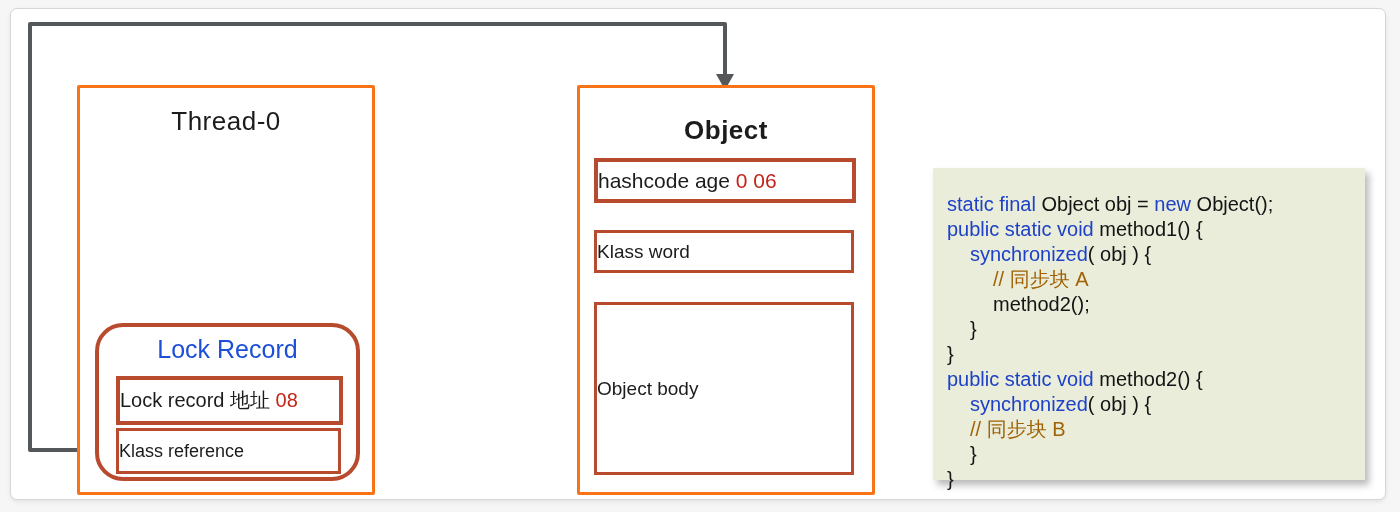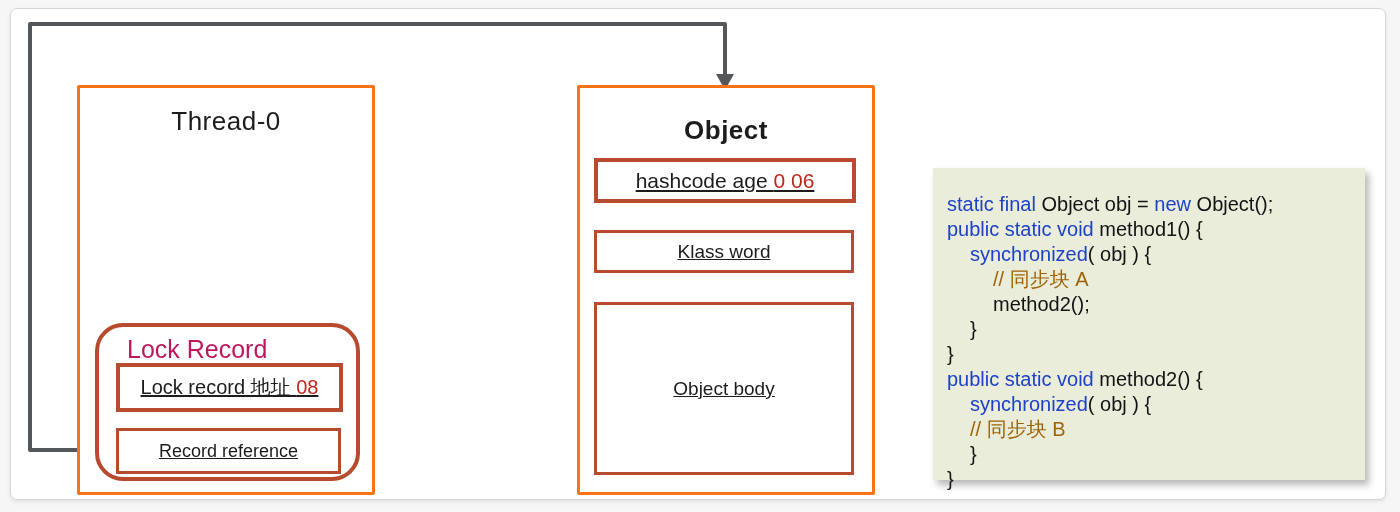--- a/index.html
+++ b/index.html
@@ -11,25 +11,25 @@
   .outer-box{position:absolute;background:#fff;border:3px solid #f97316;border-radius:2px;}
   .box-title{text-align:center;font-size:26px;color:#1c1c1c;letter-spacing:.5px;}
 
   .thread-box{left:77px;top:85px;width:292px;height:404px;}
   .thread-box .box-title{margin-top:18px;}
   .object-box{left:577px;top:85px;width:292px;height:404px;}
   .object-box .box-title{margin-top:27px;font-weight:bold;}
 
   .lock-record{position:absolute;left:15px;top:235px;width:257px;height:150px;
                border:4px solid #b84a2e;border-radius:28px;background:#fff;}
-  .lr-title{text-align:left;font-size:25px;color:#be185d;margin-top:8px;padding-left:28px;}
+  .lr-title{text-align:center;font-size:25px;color:#1d4ed8;margin-top:8px;}
 
-  .cell{position:absolute;display:flex;align-items:center;justify-content:center;
-        background:#fff;border:3px solid #b84a2e;color:#1c1c1c;white-space:pre;text-decoration:underline;}
-  .lr-cell-1{left:17px;top:36px;width:219px;height:41px;border-width:4px;font-size:20px;}
+  .cell{position:absolute;display:flex;align-items:center;
+        background:#fff;border:3px solid #b84a2e;color:#1c1c1c;white-space:pre;}
+  .lr-cell-1{left:17px;top:49px;width:219px;height:41px;border-width:4px;font-size:20px;}
   .lr-cell-2{left:17px;top:101px;width:219px;height:40px;font-size:18px;}
 
   .obj-cell-1{left:14px;top:70px;width:254px;height:37px;border-width:4px;font-size:21px;}
   .obj-cell-2{left:14px;top:142px;width:254px;height:37px;font-size:19px;}
   .obj-cell-3{left:14px;top:214px;width:254px;height:167px;font-size:19px;}
 
   .red-val{color:#c2251a;}
 
   .code-panel{position:absolute;left:933px;top:168px;width:432px;height:312px;
               background:#e9edda;box-shadow:4px 5px 7px rgba(0,0,0,.28);
@@ -54,21 +54,21 @@
     <div class="box-title">Thread-0</div>
 
     <div class="lock-record">
       <div class="lr-title">Lock Record</div>
 
       <div class="cell lr-cell-1">
         <span>Lock record 地址 </span><span class="red-val">08</span>
       </div>
 
       <div class="cell lr-cell-2">
-        <span>Record reference</span>
+        <span>Klass reference</span>
       </div>
     </div>
   </div>
 
   <div class="outer-box object-box">
     <div class="box-title">Object</div>
 
     <div class="cell obj-cell-1">
       <span>hashcode age </span><span class="red-val">0 06</span>
     </div>

